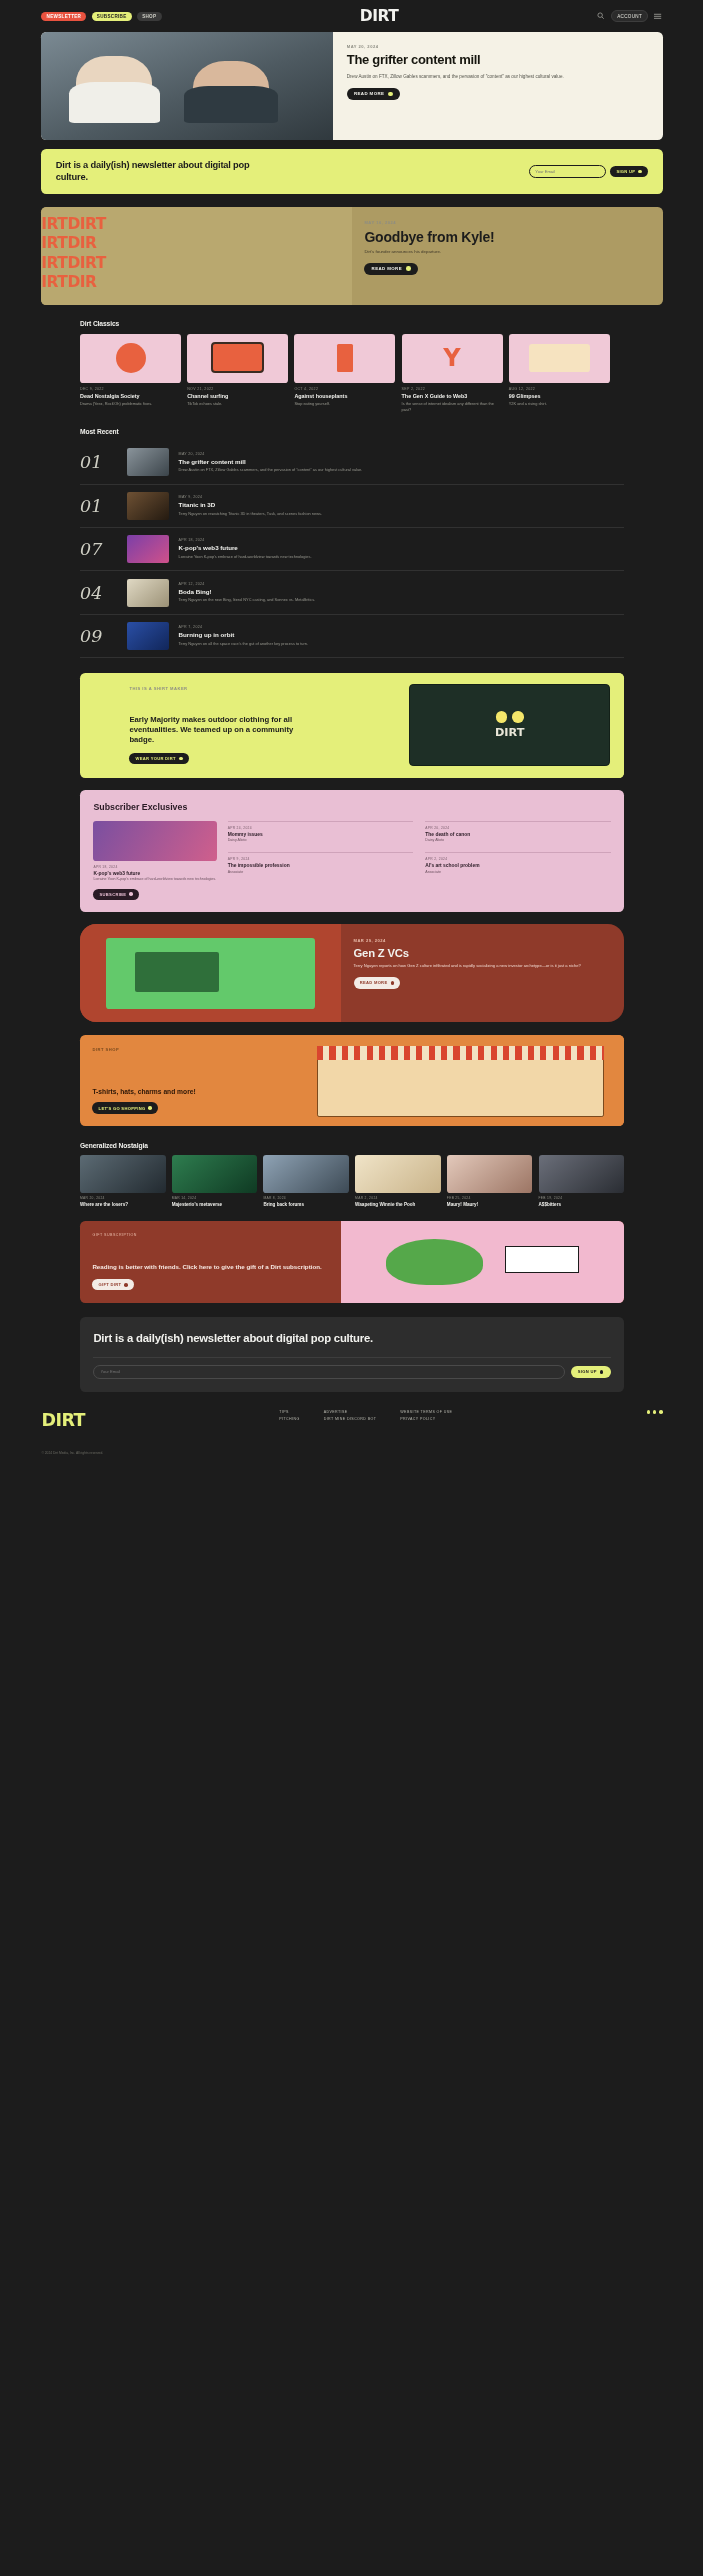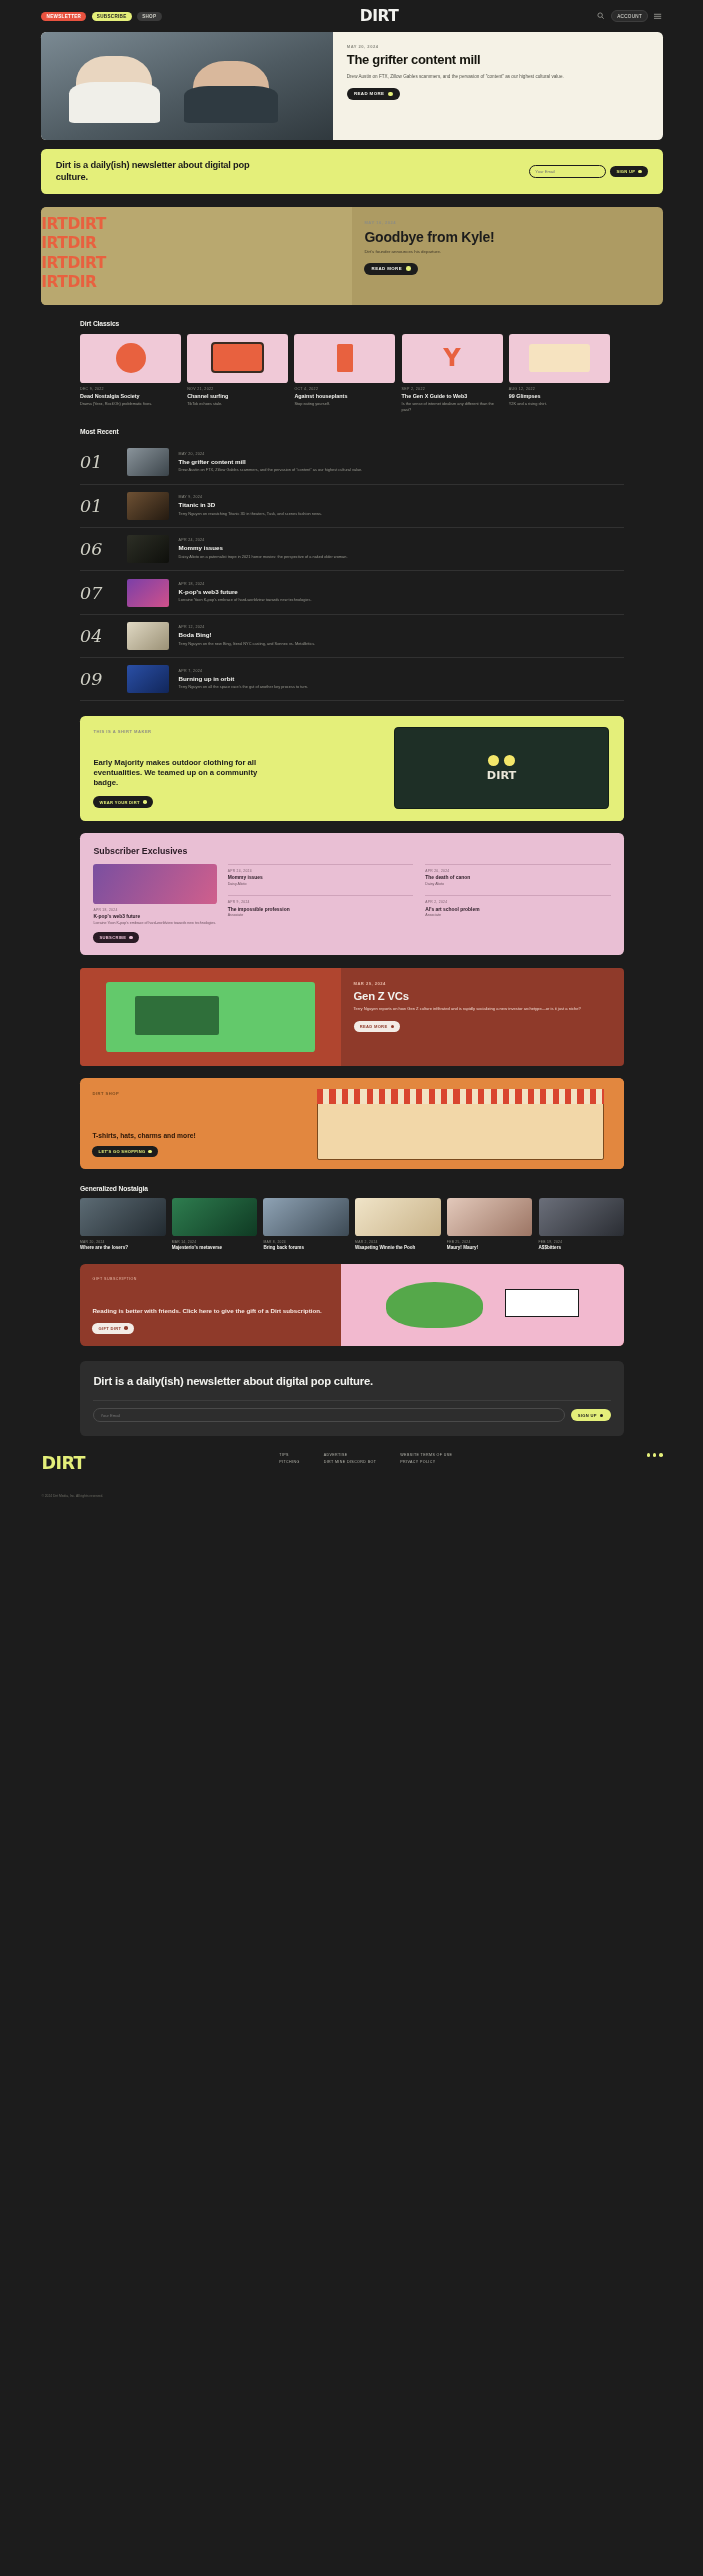--- a/index.html
+++ b/index.html
@@ -152,21 +152,21 @@
   }
   .mr-thumb { width: 42px; height: 28px; flex: 0 0 42px; border-radius: 2.1px; overflow: hidden; position: relative;}
   .mr-body { flex: 1; }
   .mr-meta { font-size: 3.6px; color: #8e8e85; text-transform: uppercase; letter-spacing: 0.3px; margin-bottom: 2.1px; }
   .mr-title { font-size: 6.2px; font-weight: 700; margin-bottom: 2.6px; }
   .mr-dek { font-size: 3.9px; color: #97978e; line-height: 1.5; max-width: 433px; }
 
   
   .early {
     margin-top: 14.4px; background: #e4ef7a; border-radius: 5.2px; color: #1c1c1c;
-    display: flex; overflow: hidden; min-height: 88px;
+    display: flex; overflow: hidden; min-height: 88px; padding-left: 36px;
   }
   .early-body { flex: 1; padding: 13.4px 13.4px; }
   .early-title { font-size: 7.7px; font-weight: 700; line-height: 1.3; max-width: 165px; }
   .early-art { width: 45%; background: #e4ef7a; display:flex; align-items:center; justify-content:center;}
   .early-card {
     width: 88%; height: 78%; background: #1e2f26; border-radius: 4.1px; border: 1.5px solid #132018;
     display:flex; align-items:center; justify-content:center; flex-direction:column; gap:3.1px;
   }
   .early-card .flowers { display:flex; gap:5.2px; }
   .early-card .fl { width: 11.3px; height: 11.3px; border-radius: 50%; background:#f4e76a; }
@@ -188,21 +188,21 @@
   .subex-dek { font-size: 3.6px; color: #6d5260; }
   .btn-pink {
     margin-top: 7.2px; background:#2a1b25; color:#e9bfd4; border:none; border-radius:7.2px;
     padding:3.1px 6.2px; font-size:4.1px; font-weight:700; letter-spacing:0.3px; text-transform:uppercase;
     display:inline-flex; align-items:center; gap:3.1px; cursor:pointer;
   }
   .btn-pink .dot{width:3.6px;height:3.6px;border-radius:50%;background:#e9bfd4;}
 
   
   .genz {
-    margin-top: 12.4px; background: #8f3a2a; border-radius: 4px; display: flex;
+    margin-top: 12.4px; background: #8f3a2a; border-radius: 16px; display: flex;
     overflow: hidden; min-height: 98px;
   }
   .genz-art { width: 48%; background: #b0452f; position: relative; }
   .genz-art .scr { position:absolute; left:10%; top:14%; width:80%; height:72%; background:#63c96b; border-radius:3.1px; }
   .genz-art .scr:after { content:""; position:absolute; left:14%; top:20%; width:40%; height:56%; background:#2f6f3a; border-radius:2.1px;}
   .genz-body { flex: 1; padding: 13.4px 12.4px; }
   .genz-title { font-size: 11.3px; font-weight: 700; letter-spacing: -0.2px; margin-bottom: 4.1px; }
   .genz-dek { font-size: 4.1px; color: #f0d6cd; line-height: 1.5; }
 
   
@@ -403,29 +403,20 @@
         <div class="mr-thumb" style="background:linear-gradient(140deg,#6e5134,#241a10)"></div>
         <div class="mr-body">
           <div class="mr-meta">MAY 9, 2024</div>
           <div class="mr-title">Titanic in 3D</div>
           <div class="mr-dek">Terry Nguyen on rewatching Titanic 3D in theaters, Tusk, and scenes fashion news.</div>
         </div>
       </div>
 
 
 
-      <div class="mr-row">
-        <div class="mr-num">06</div>
-        <div class="mr-thumb" style="background:linear-gradient(140deg,#2d2f26,#0e0f0b)"></div>
-        <div class="mr-body">
-          <div class="mr-meta">APR 24, 2024</div>
-          <div class="mr-title">Mommy issues</div>
-          <div class="mr-dek">Daisy Alioto on a paternalist trope in 2021 horror movies: the perspective of a naked older woman.</div>
-        </div>
-      </div>
 
       <div class="mr-row">
         <div class="mr-num">07</div>
         <div class="mr-thumb" style="background:linear-gradient(140deg,#7b3fa8,#d0518a)"></div>
         <div class="mr-body">
           <div class="mr-meta">APR 18, 2024</div>
           <div class="mr-title">K-pop's web3 future</div>
           <div class="mr-dek">Lorraine Yoon K-pop's embrace of hard-worldview towards new technologies.</div>
         </div>
       </div>

